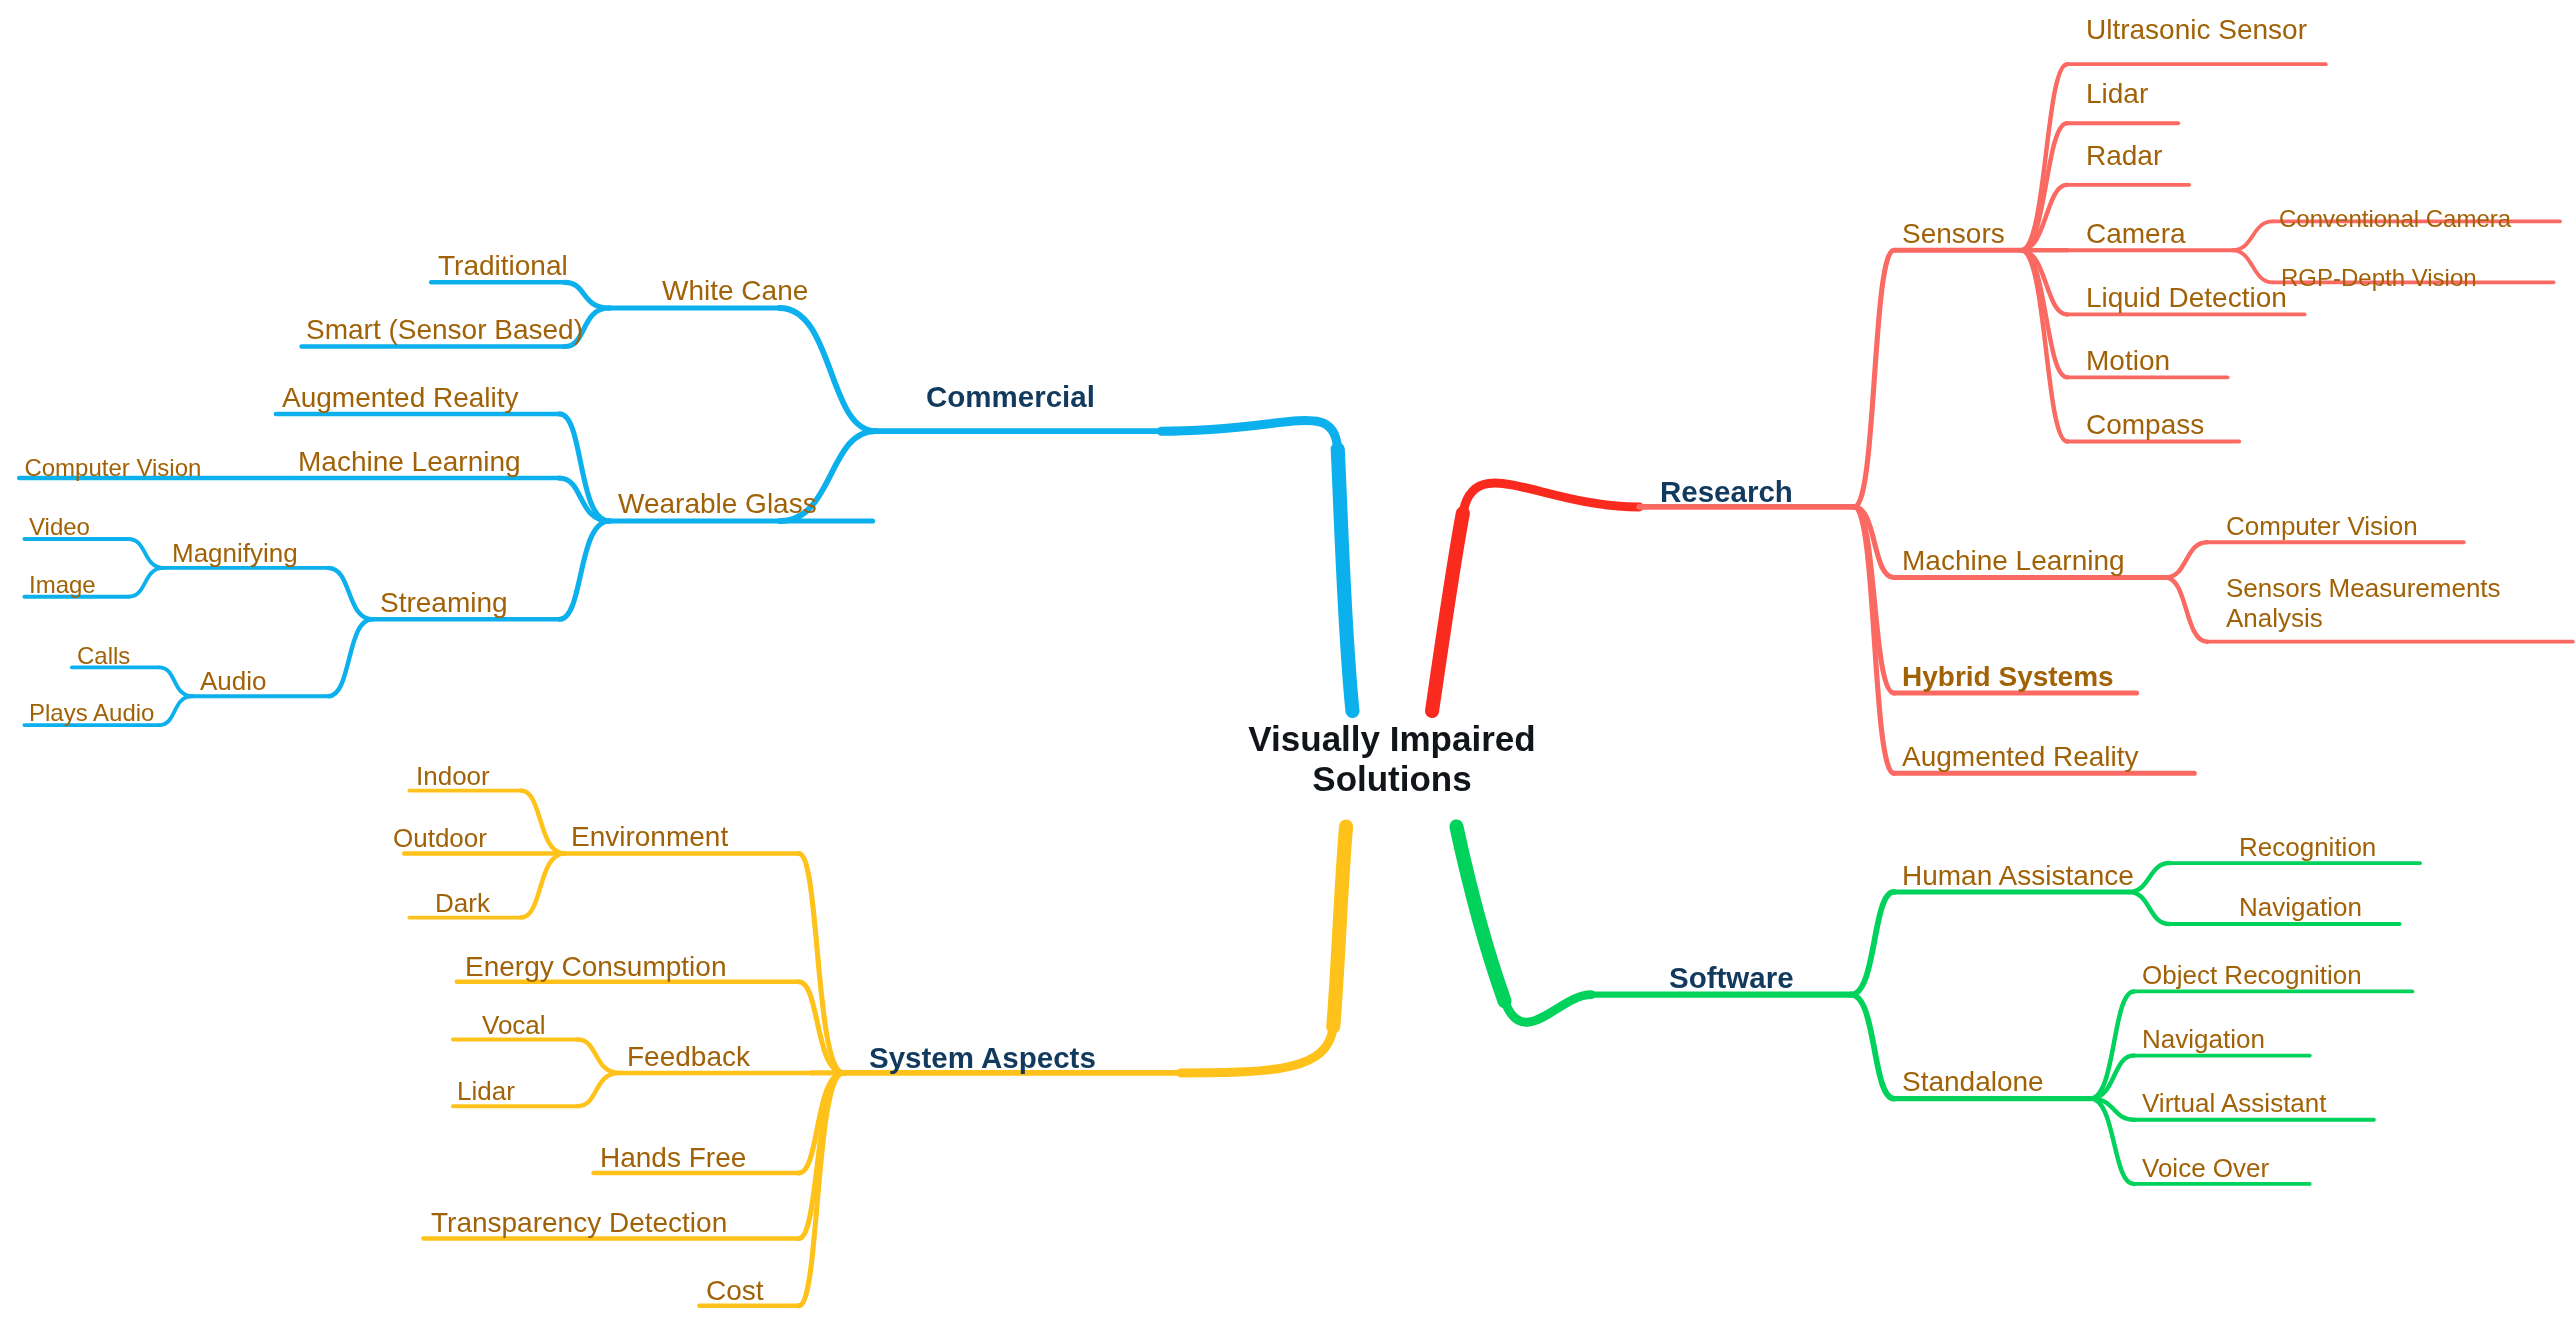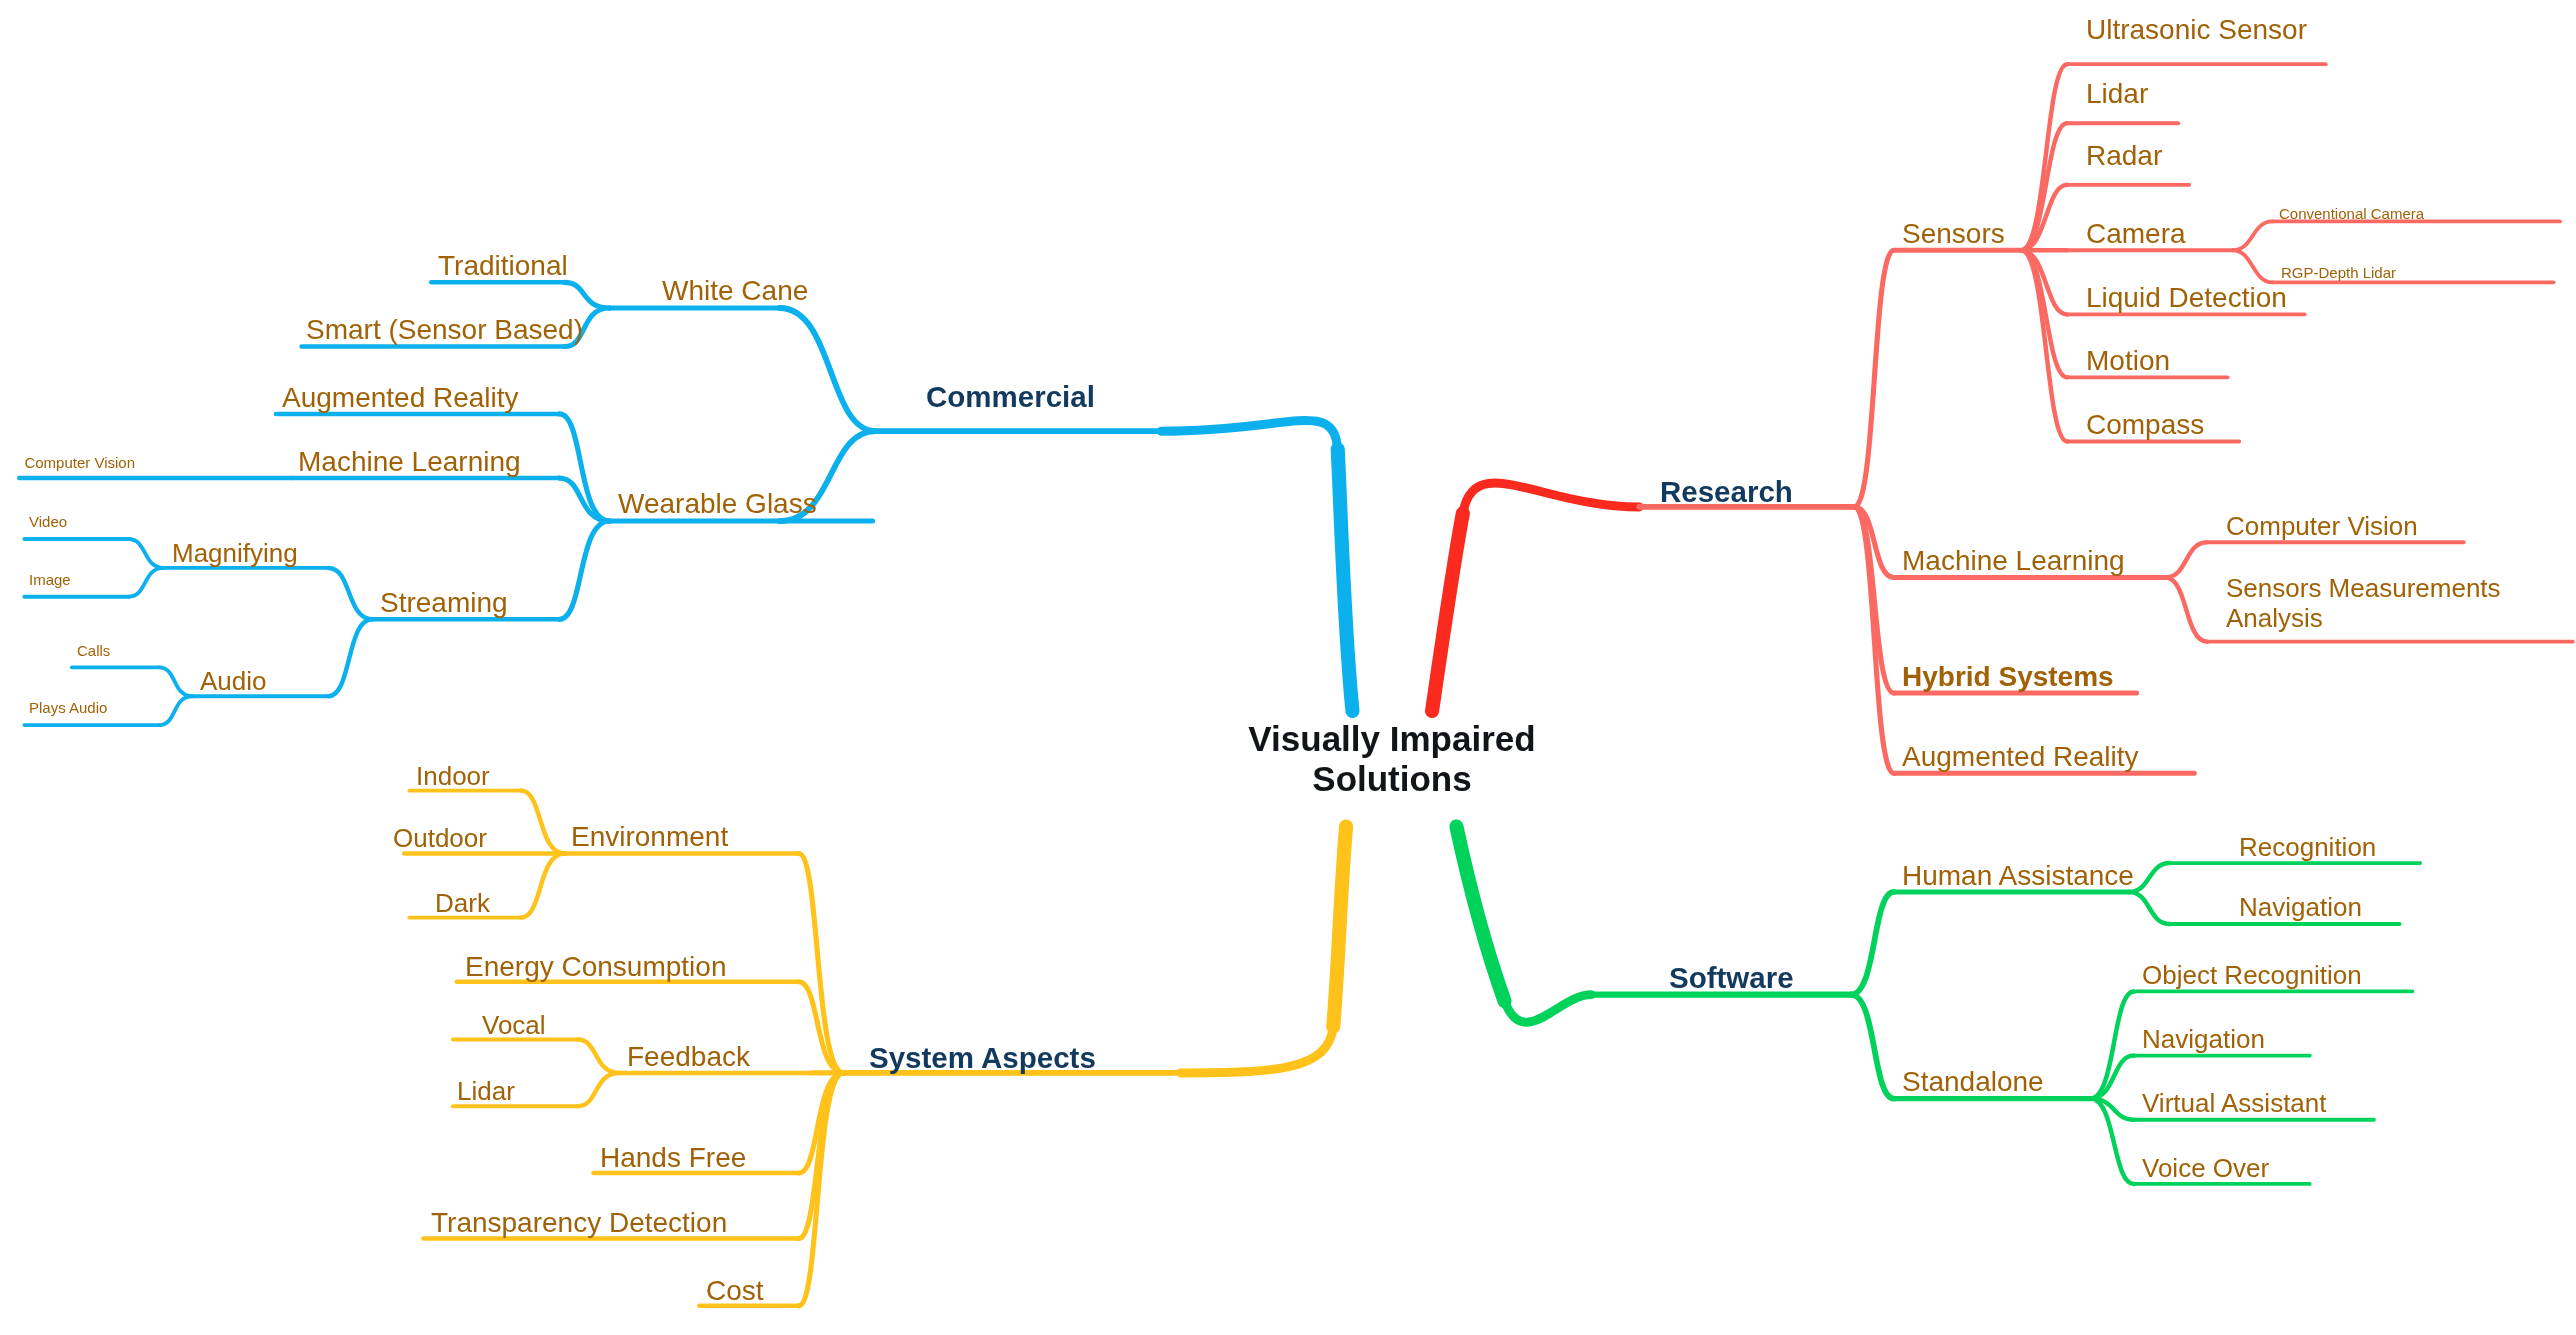--- a/index.html
+++ b/index.html
@@ -8,21 +8,21 @@
   #map{position:relative;width:2576px;height:1336px;background:#fff;}
   svg.links{position:absolute;left:0;top:0;width:2576px;height:1336px;}
   svg.links path{fill:none;stroke-linecap:round;stroke-linejoin:round;}
   .node{position:absolute;white-space:nowrap;color:#a16207;
         line-height:1.14;}
   .node.center{font-weight:bold;color:#111418;font-size:35px;
         text-align:center;white-space:normal;}
   .node.l1{font-weight:bold;color:#123a5e;font-size:29.5px;}
   .node.l2{font-size:28px;}
   .node.l3{font-size:26px;}
-  .node.l4{font-size:15px;}
+  .node.l4{font-size:24px;}
   .node.wrap{white-space:normal;}
 </style>
 </head>
 <body>
 
 <div id="map">
 
   <svg class="links" viewBox="0 0 4015 2082" preserveAspectRatio="none">
 
     <g>
@@ -217,21 +217,21 @@
   <div class="node l2" style="left:706px;top:1275px;">Cost</div>
 
   <div class="node l1" style="left:1660px;top:475px;">Research</div>
 
   <div class="node l2" style="left:1902px;top:218px;">Sensors</div>
   <div class="node l2" style="left:2086px;top:14px;">Ultrasonic Sensor</div>
   <div class="node l2" style="left:2086px;top:78px;">Lidar</div>
   <div class="node l2" style="left:2086px;top:140px;">Radar</div>
   <div class="node l2" style="left:2086px;top:218px;">Camera</div>
   <div class="node l4" style="left:2279px;top:205px;">Conventional Camera</div>
-  <div class="node l4" style="left:2281px;top:264px;">RGP-Depth Lidar</div>
+  <div class="node l4" style="left:2281px;top:264px;">RGP-Depth Vision</div>
   <div class="node l2" style="left:2086px;top:282px;">Liquid Detection</div>
   <div class="node l2" style="left:2086px;top:345px;">Motion</div>
   <div class="node l2" style="left:2086px;top:409px;">Compass</div>
 
   <div class="node l2" style="left:1902px;top:545px;">Machine Learning</div>
   <div class="node l3" style="left:2226px;top:512px;">Computer Vision</div>
   <div class="node l3 wrap" style="left:2226px;top:574px;width:334px;">
     <span>Sensors Measurements</span><br>
     <span>Analysis</span>
   </div>

